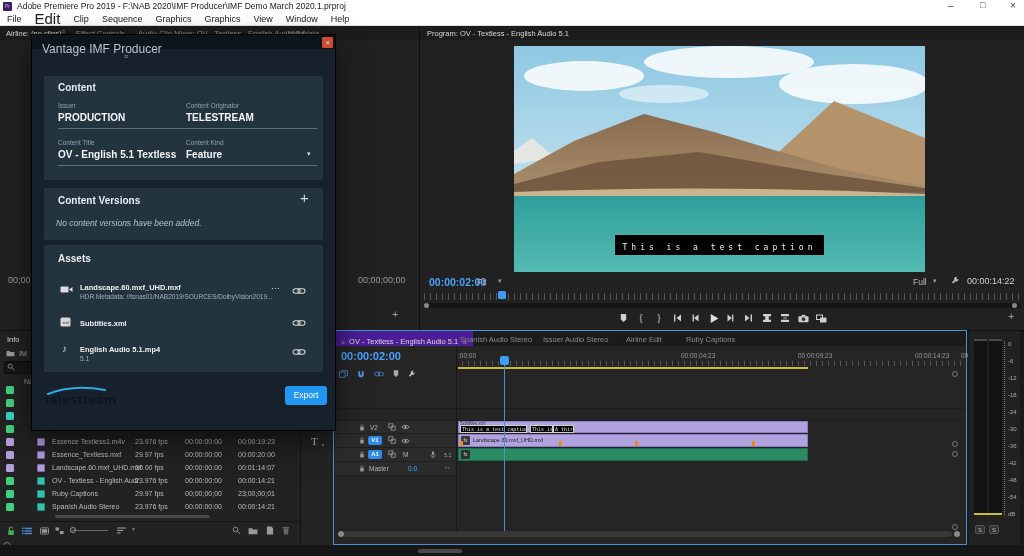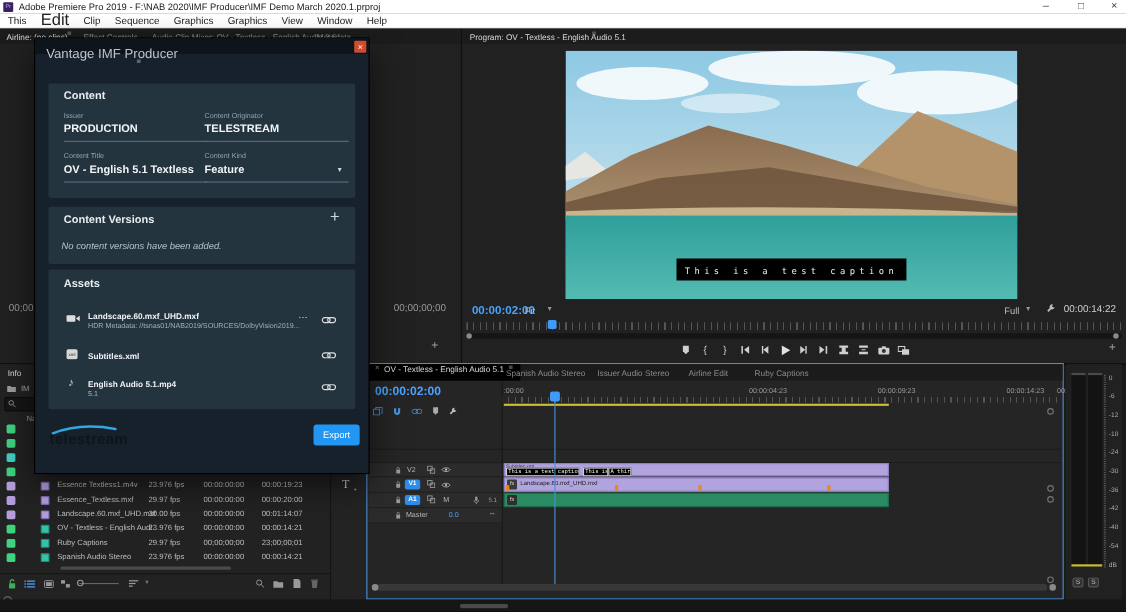--- a/index.html
+++ b/index.html
@@ -41,21 +41,21 @@
 
   <div class="abs" style="left:0;top:0;width:1024px;height:12px;background:#ffffff;">
     <span class="abs" style="left:3px;top:1.5px;width:9px;height:9px;background:#3b1f63;border-radius:1px;color:#c9a6ff;font-size:5px;line-height:9px;text-align:center;">Pr</span>
     <span class="abs" style="left:17px;top:1px;font-size:8.5px;color:#222;white-space:nowrap;">Adobe Premiere Pro 2019 - F:\NAB 2020\IMF Producer\IMF Demo March 2020.1.prproj</span>
     <span class="abs" style="left:948px;top:0;font-size:10px;color:#444;">–</span>
     <span class="abs" style="left:980px;top:0;font-size:9px;color:#444;">□</span>
     <span class="abs" style="left:1010px;top:0;font-size:10px;color:#444;">×</span>
   </div>
 
   <div class="abs" style="left:0;top:12px;width:1024px;height:14px;background:#ffffff;display:flex;align-items:center;gap:13px;padding-left:7px;border-bottom:1px solid #e0e0e0;box-sizing:border-box;">
-    <span style="font-size:9px;color:#222;">This</span>
+    <span style="font-size:9px;color:#222;">File</span>
     <span style="font-size:15px;color:#222;">Edit</span>
     <span style="font-size:9px;color:#222;">Clip</span>
     <span style="font-size:9px;color:#222;">Sequence</span>
     <span style="font-size:9px;color:#222;">Graphics</span>
     <span style="font-size:9px;color:#222;">Graphics</span>
     <span style="font-size:9px;color:#222;">View</span>
     <span style="font-size:9px;color:#222;text-align:right;">Window</span>
     <span style="font-size:9px;color:#222;">Help</span>
   </div>
 
@@ -341,21 +341,21 @@
   </div>
 
   <div class="abs" style="left:300px;top:331px;width:33px;height:214px;background:#232323;border-left:1px solid #141414;box-sizing:border-box;">
     <span class="abs" style="left:10px;top:104px;font-family:'Liberation Serif',serif;font-size:11px;color:#c8c8c8;">T</span>
     <span class="abs" style="left:21px;top:113px;width:2px;height:2px;background:#888;border-radius:50%;"></span>
   </div>
 
   <div class="abs" style="left:333px;top:330px;width:634px;height:215px;background:#252525;border:1px solid #4a90d9;box-sizing:border-box;">
 
     <div class="abs" style="left:0;top:0;width:632px;height:15px;background:#1b1b1b;">
-      <div class="abs" style="left:0;top:0;height:15px;background:#000000;display:flex;align-items:flex-start;gap:4px;padding:0 7px;">
+      <div class="abs" style="left:0;top:0;height:15px;background:#4c1d95;display:flex;align-items:flex-end;gap:4px;padding:0 7px;">
         <span style="font-size:7px;color:#999;">×</span>
         <span class="ptab active">OV - Textless - English Audio 5.1</span>
         <span style="font-size:7px;color:#888;">≡</span>
       </div>
       <span class="abs ptab" style="left:126px;top:4px;">Spanish Audio Stereo</span>
       <span class="abs ptab" style="left:209px;top:4px;">Issuer Audio Stereo</span>
       <span class="abs ptab" style="left:292px;top:4px;">Airline Edit</span>
       <span class="abs ptab" style="left:352px;top:4px;">Ruby Captions</span>
     </div>
 

